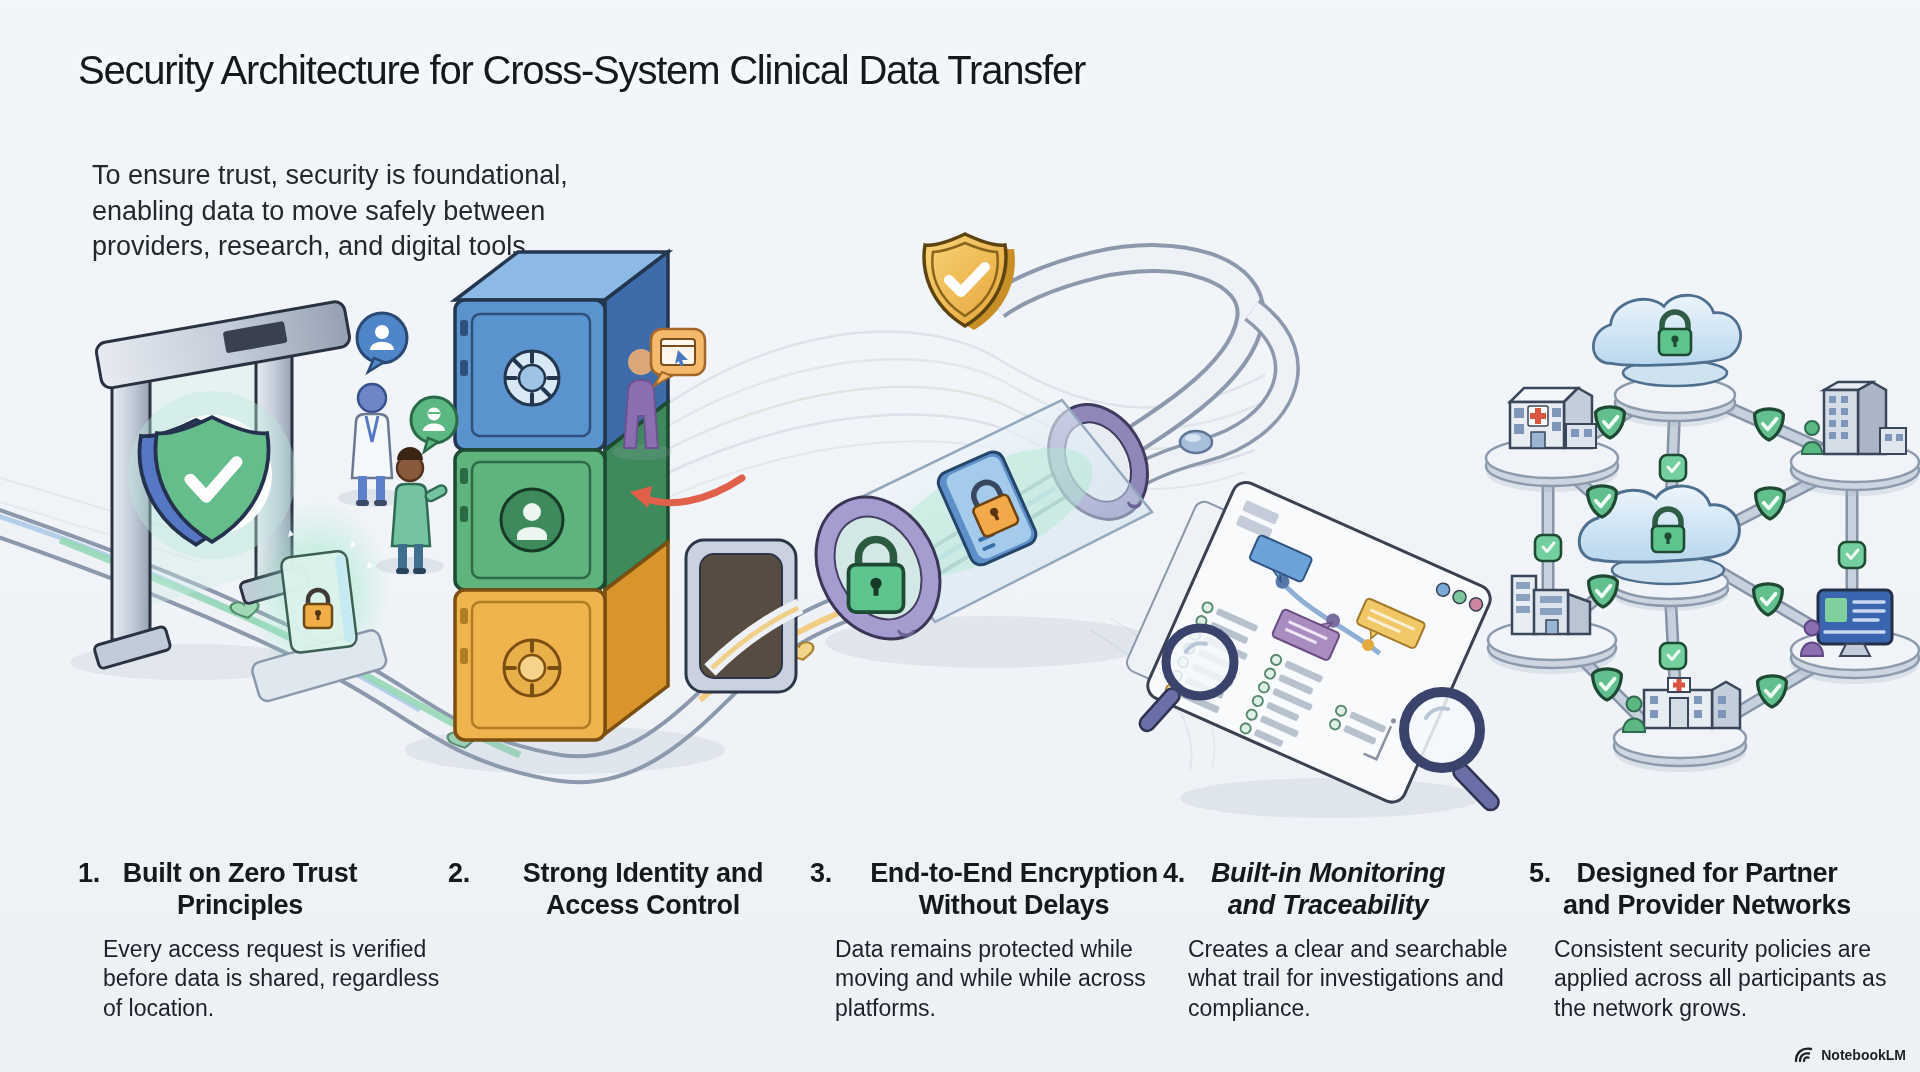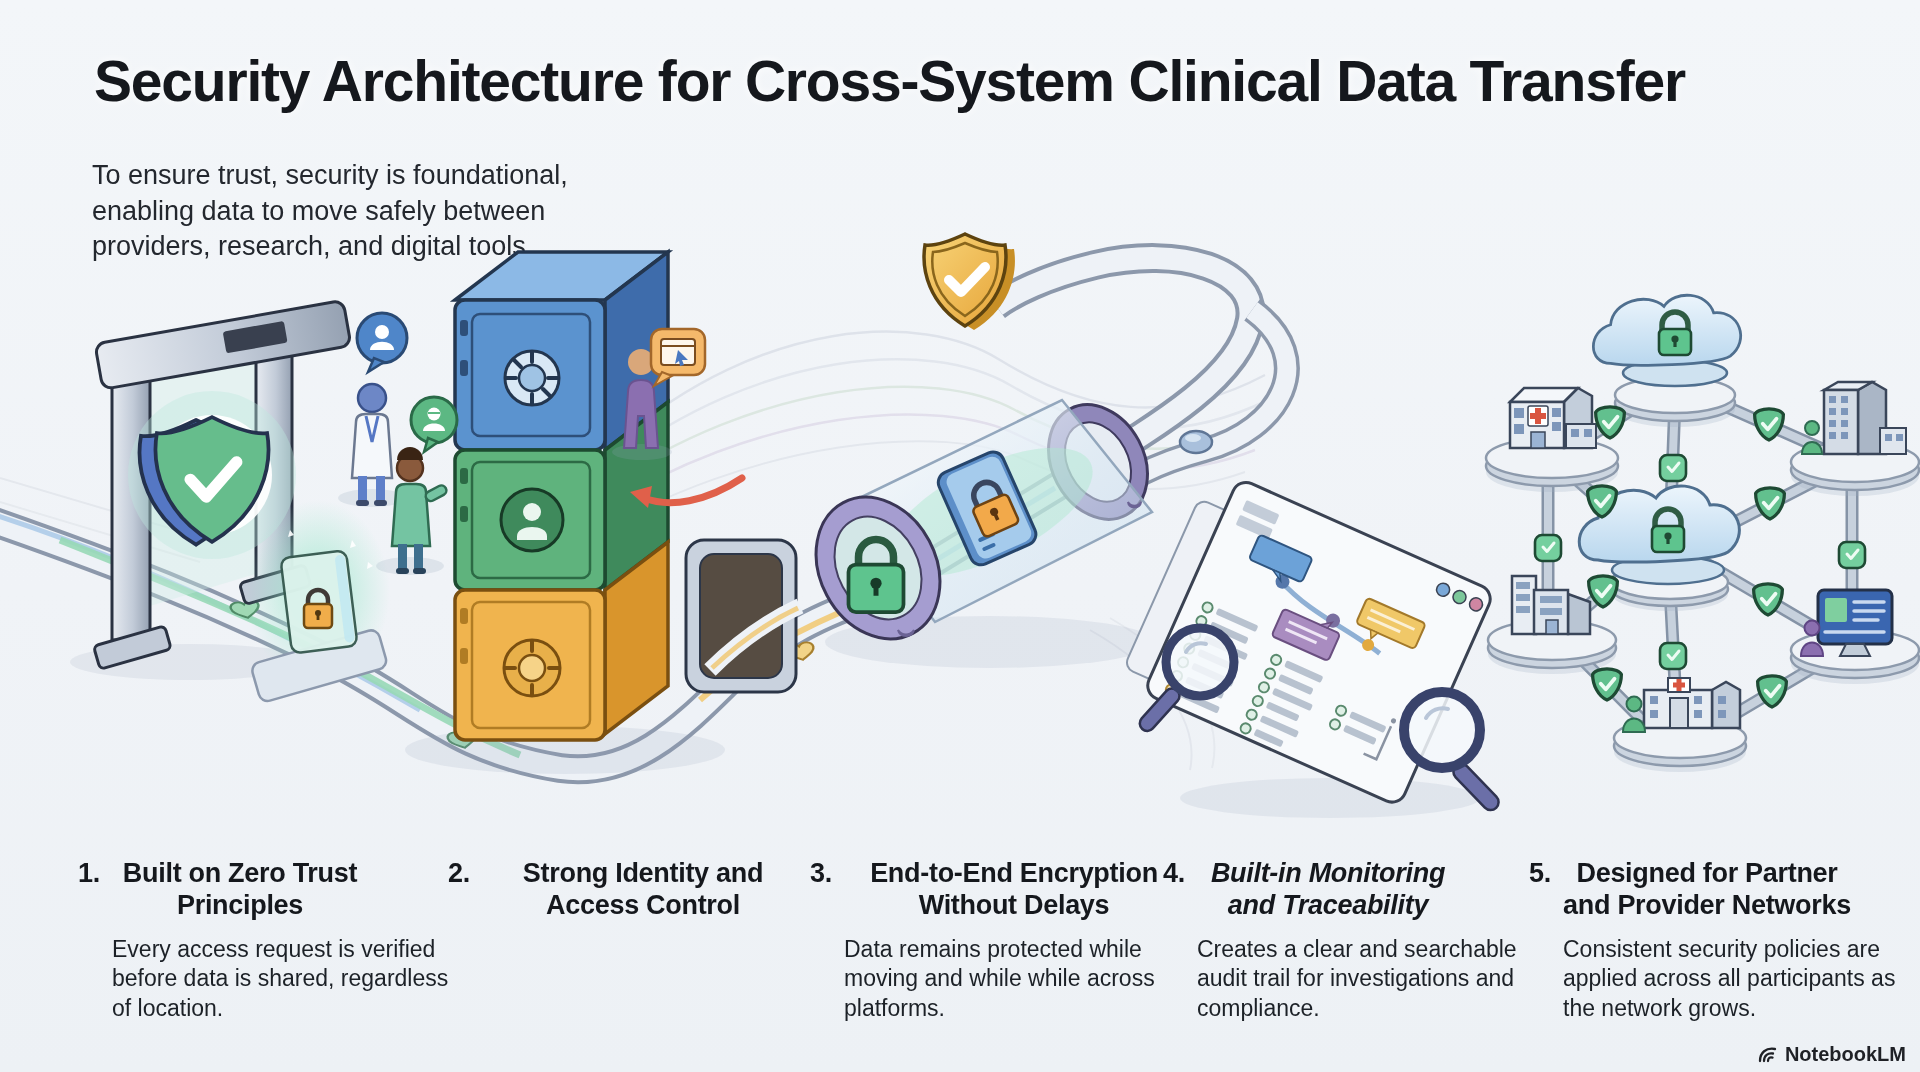--- a/index.html
+++ b/index.html
@@ -7,45 +7,45 @@
   body{
     font-family:"Liberation Sans","DejaVu Sans",sans-serif;
     background:#eef1f5;
     overflow:hidden;
   }
   .page{
     position:relative; width:1920px; height:1072px; overflow:hidden;
     background:linear-gradient(180deg,#f3f6f9 0%,#f0f3f7 55%,#edf1f5 100%);
   }
   .title{
-    position:absolute; left:94px; top:48px; width:1800px;
-    font-size:57px; font-weight:700; letter-spacing:-1.2px; color:#15181d;
+    position:absolute; left:78px; top:48px; width:1800px;
+    font-size:40px; font-weight:400; letter-spacing:-1.2px; color:#15181d;
     text-shadow:0 0 10px rgba(255,255,255,.9);
     white-space:nowrap;
   }
   .subtitle{
     position:absolute; left:92px; top:158px; width:540px;
     font-size:27px; line-height:1.32; font-weight:400; color:#23272e;
   }
   .scene{ position:absolute; left:0; top:210px; width:1920px; height:662px; }
   .principles{ position:absolute; left:0; top:858px; width:1920px; height:170px; }
   .principle{ position:absolute; top:0; }
   .p-head{ display:flex; }
   .p-num{ flex:none; width:34px; font-size:27px; font-weight:700; color:#15181d; line-height:1.18; letter-spacing:-0.3px;}
   .p-heading{ font-size:27px; font-weight:700; color:#15181d; line-height:1.18; letter-spacing:-0.3px;text-align:center;}
-  .p-body{ margin-left:34px; margin-top:13px; font-size:23px; line-height:1.28; color:#1c2127; }
+  .p-body{ margin-left:25px; margin-top:13px; font-size:23px; line-height:1.28; color:#1c2127; }
   .principle.p0{ left:78px; }  .p0 .p-heading{ max-width:256px; } .p0 .p-body{ width:338px; }
   .principle.p1{ left:448px; } .p1 .p-heading{ max-width:266px;margin-left:28px; } .p1 .p-body{ width:302px; }
   .principle.p2{ left:810px; } .p2 .p-heading{ max-width:300px;margin-left:20px; } .p2 .p-body{ width:314px; }
   .principle.p3{ left:1163px; }.p3 .p-heading{ max-width:262px;font-style:italic; } .p3 .p-body{ width:332px; }
   .principle.p4{ left:1529px; }.p4 .p-heading{ max-width:288px; } .p4 .p-body{ width:342px; }
   .watermark{
     position:absolute; right:14px; bottom:6px;
     display:flex; align-items:center; gap:6px;
-    font-size:20px; font-weight:700; color:#1f2126;
+    font-size:14px; font-weight:700; color:#1f2126;
   }
   svg .ln{ stroke-linecap:round; stroke-linejoin:round; }
 </style>
 </head>
 <body>
 
 <div class="page">
 
   <h1 class="title">Security Architecture for Cross-System Clinical Data Transfer</h1>
   <p class="subtitle">To ensure trust, security is foundational, enabling data to move safely between providers, research, and digital tools.</p>
@@ -613,21 +613,21 @@
         <span class="p-num">3.</span>
         <span class="p-heading">End-to-End Encryption Without Delays</span>
       </div>
       <div class="p-body">Data remains protected while moving and while while across platforms.</div>
     </div>
     <div class="principle p3">
       <div class="p-head">
         <span class="p-num">4.</span>
         <span class="p-heading">Built-in Monitoring and Traceability</span>
       </div>
-      <div class="p-body">Creates a clear and searchable audit trail for investigations and compliance.</div>
+      <div class="p-body">Creates a clear and searchable what trail for investigations and compliance.</div>
     </div>
     <div class="principle p4">
       <div class="p-head">
         <span class="p-num">5.</span>
         <span class="p-heading">Designed for Partner and Provider Networks</span>
       </div>
       <div class="p-body">Consistent security policies are applied across all participants as the network grows.</div>
     </div>
   </div>
 

